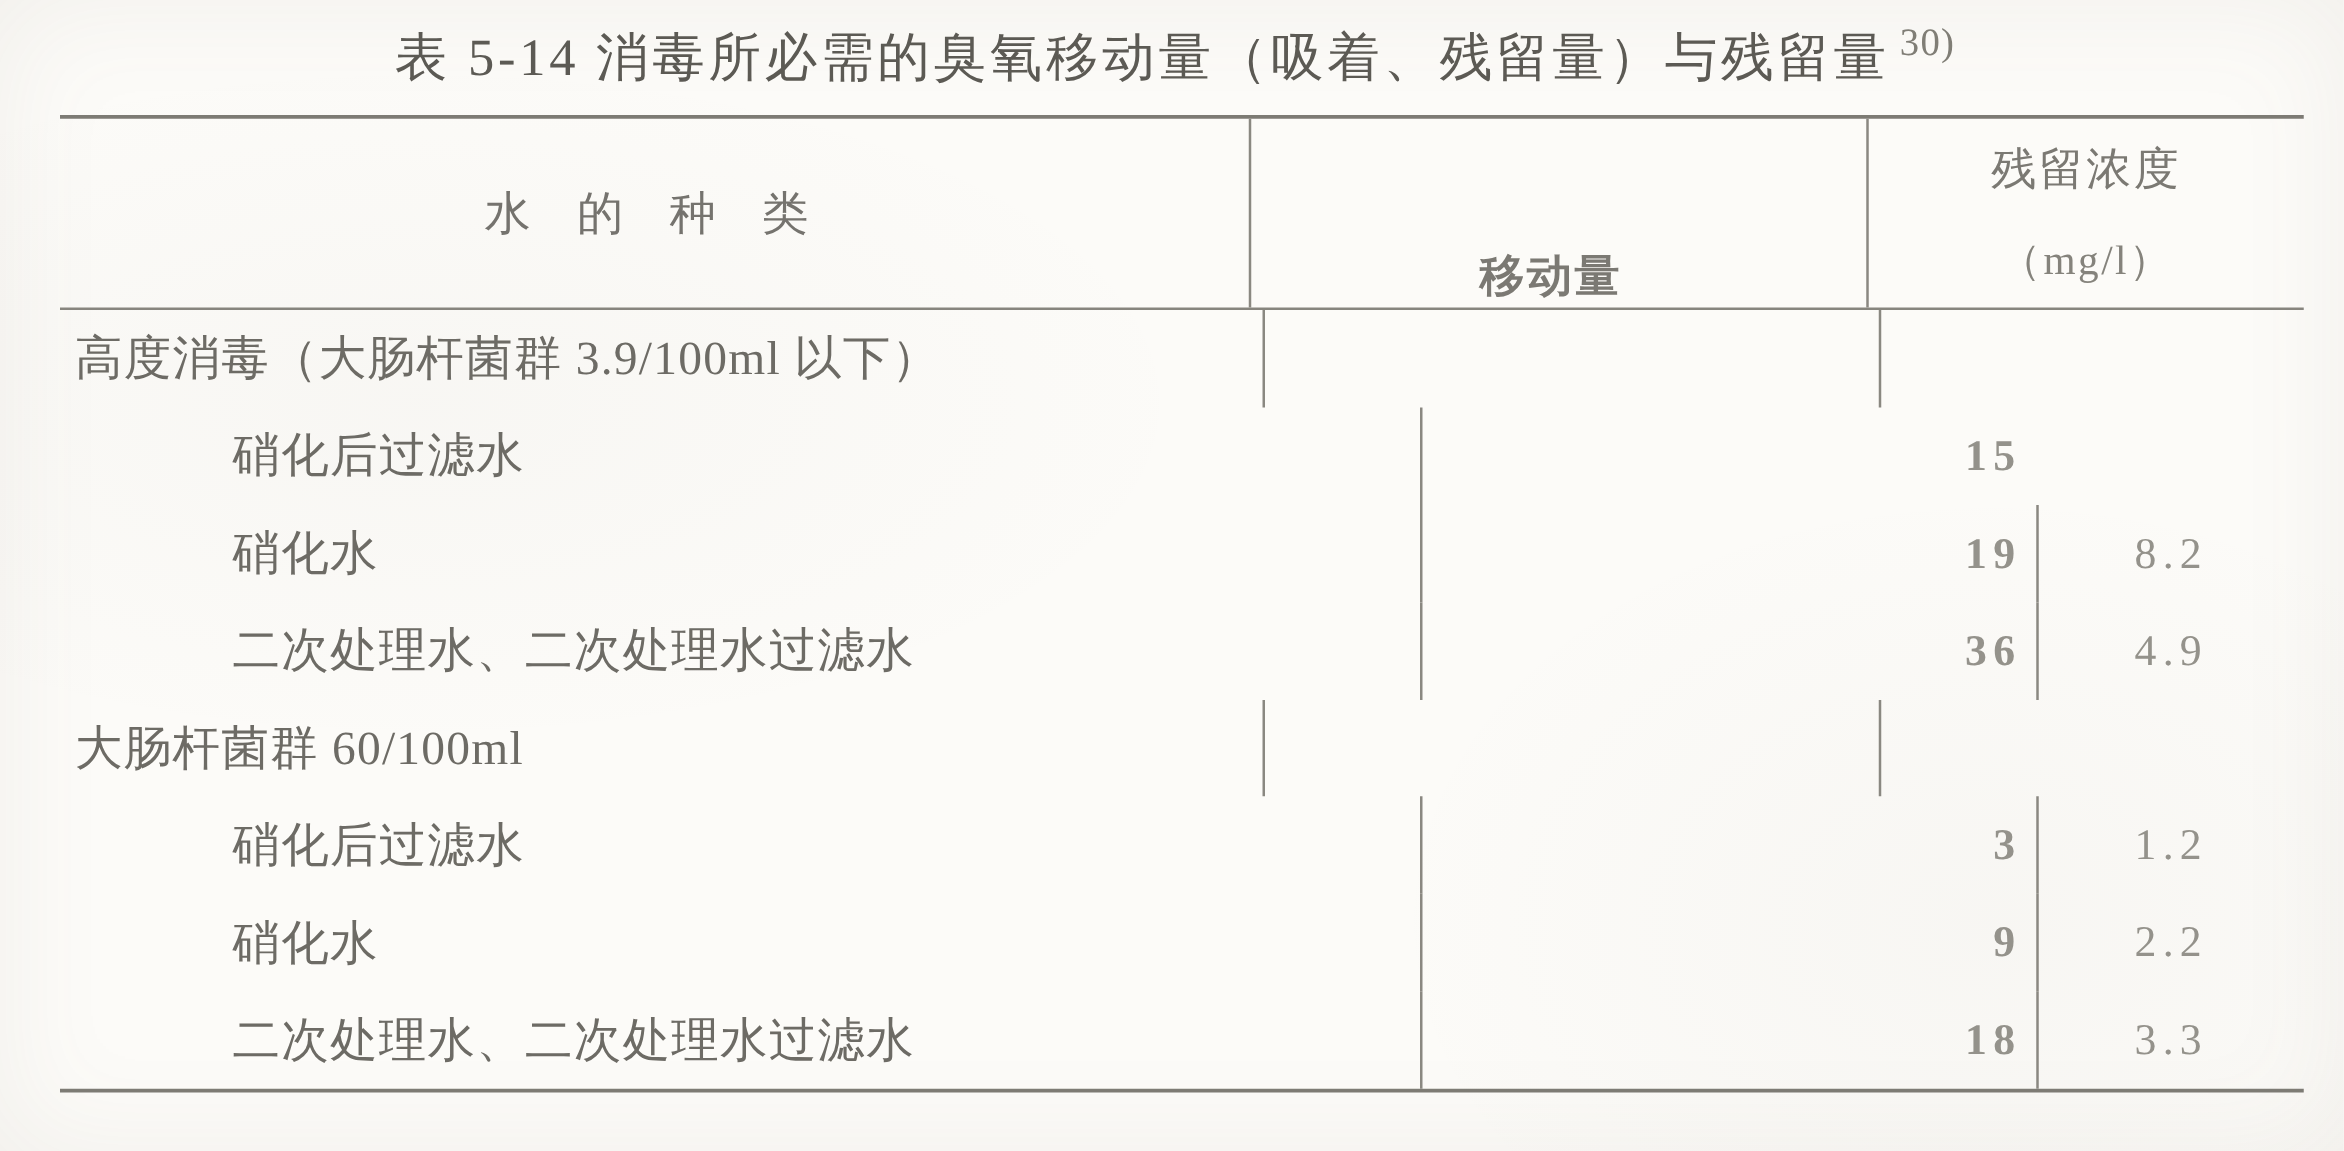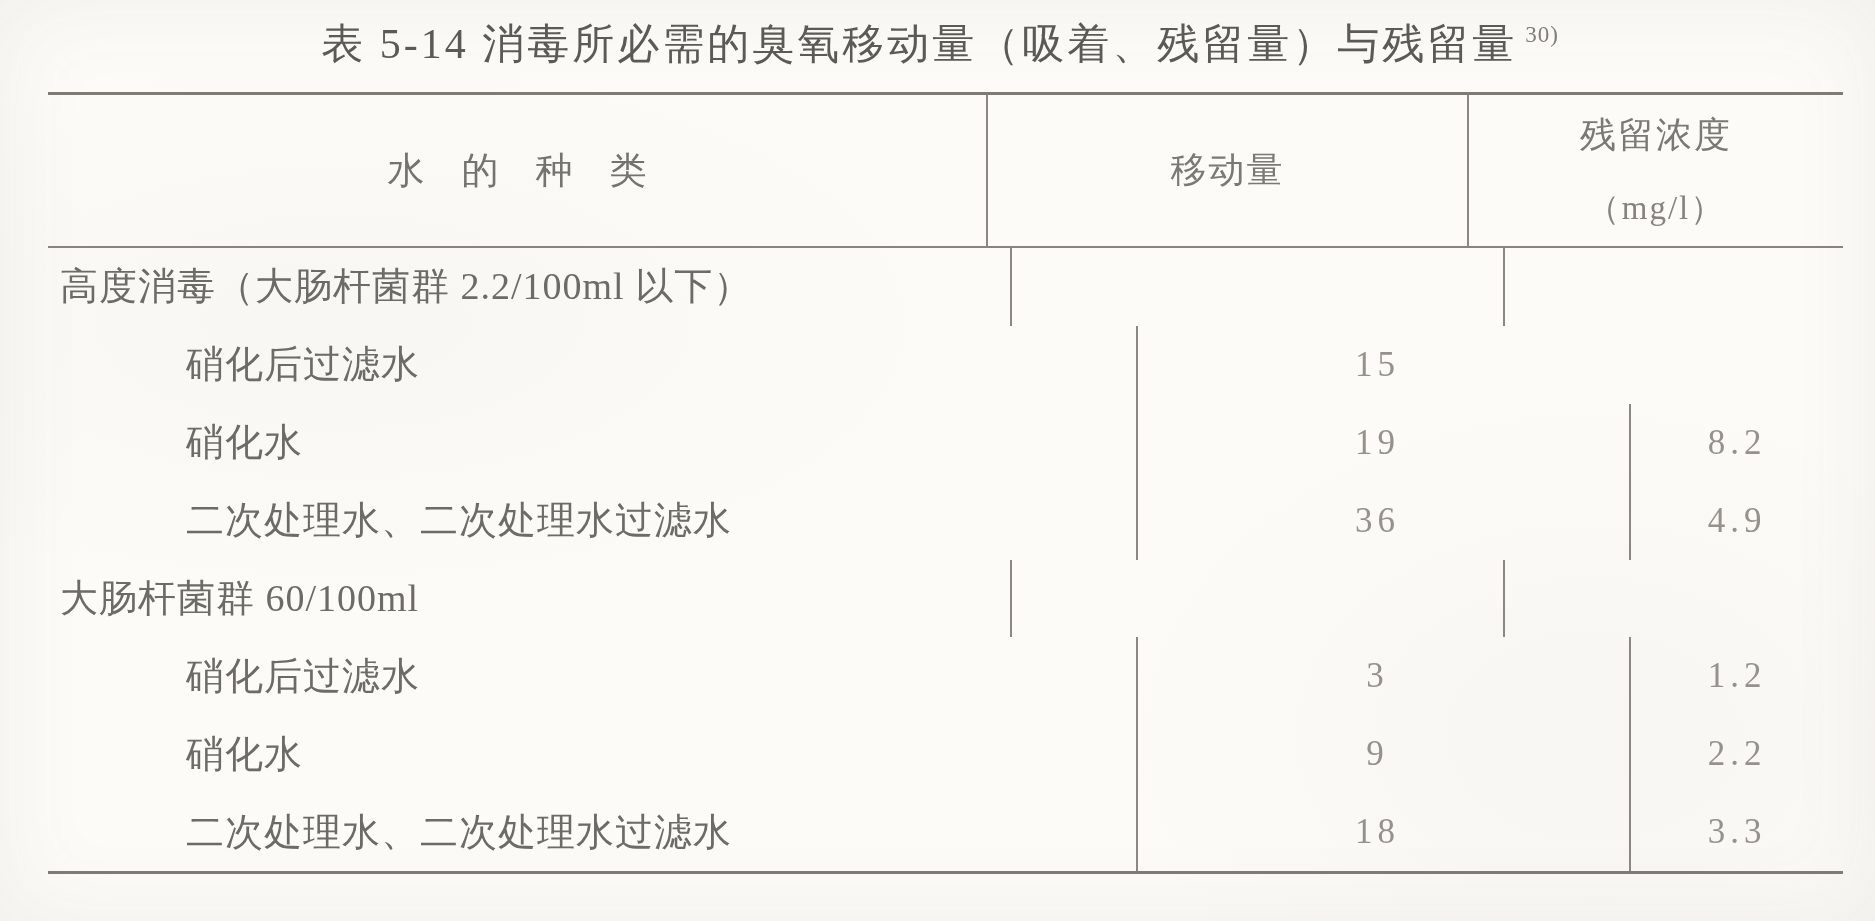--- a/index.html
+++ b/index.html
@@ -30,21 +30,21 @@
     text-align: center;
     white-space: nowrap;
   }
   .caption .title {
     font-size: 42px;
     letter-spacing: 3px;
     color: #5c5a54;
     margin-top: 34px;
   }
   .caption sup {
-    font-size: 23px;
+    font-size: 31px;
     color: #807e76;
     letter-spacing: 1px;
     margin-left: 8px;
     vertical-align: 16px;
   }
 
   
   .table {
     position: absolute;
     left: 48px;
@@ -54,30 +54,31 @@
     border-top: 3px solid #7d7b74;
     border-bottom: 3px solid #7d7b74;
     display: flex;
     flex-direction: column;
   }
   .thead {
     display: flex;
     height: 151px;
     border-bottom: 2px solid #87857e;
     flex: none;
+    gap: 13px;
   }
   .tbody {
     flex: 1;
     display: flex;
     flex-direction: column;
   }
   .trow { flex: 1; display: flex; }
 
   .c1 { width: 938px; display: flex; align-items: center; }
-  .c2 { width: 479px; display: flex; align-items: center; justify-content: center; border-left: 2px solid #8a8881; }
+  .c2 { width: 479px; display: flex; align-items: center; justify-content: flex-end; border-left: 2px solid #8a8881; font-weight: bold; }
   .c3 { flex: 1;      display: flex; align-items: center; justify-content: center; border-left: 2px solid #8a8881; }
 
   
   .h-water {
     justify-content: center;
     font-size: 37px;
     color: #757membership36e;
     color: #75736e;
   }
   .hcol {
@@ -123,21 +124,21 @@
       </div>
       <div class="c3 hcol">
         <div class="hlabel">残留浓度</div>
         <div class="hunit">（mg/l）</div>
       </div>
     </div>
 
     <div class="tbody">
 
       <div class="trow">
-        <div class="c1 label-cell">高度消毒（大肠杆菌群 2.2/100ml 以下）</div>
+        <div class="c1 label-cell">高度消毒（大肠杆菌群 3.9/100ml 以下）</div>
         <div class="c2 num"></div>
         <div class="c3 num"></div>
       </div>
 
       <div class="trow">
         <div class="c1 label-cell indent">硝化后过滤水</div>
         <div class="c2 num">15</div>
       </div>
 
       <div class="trow">

